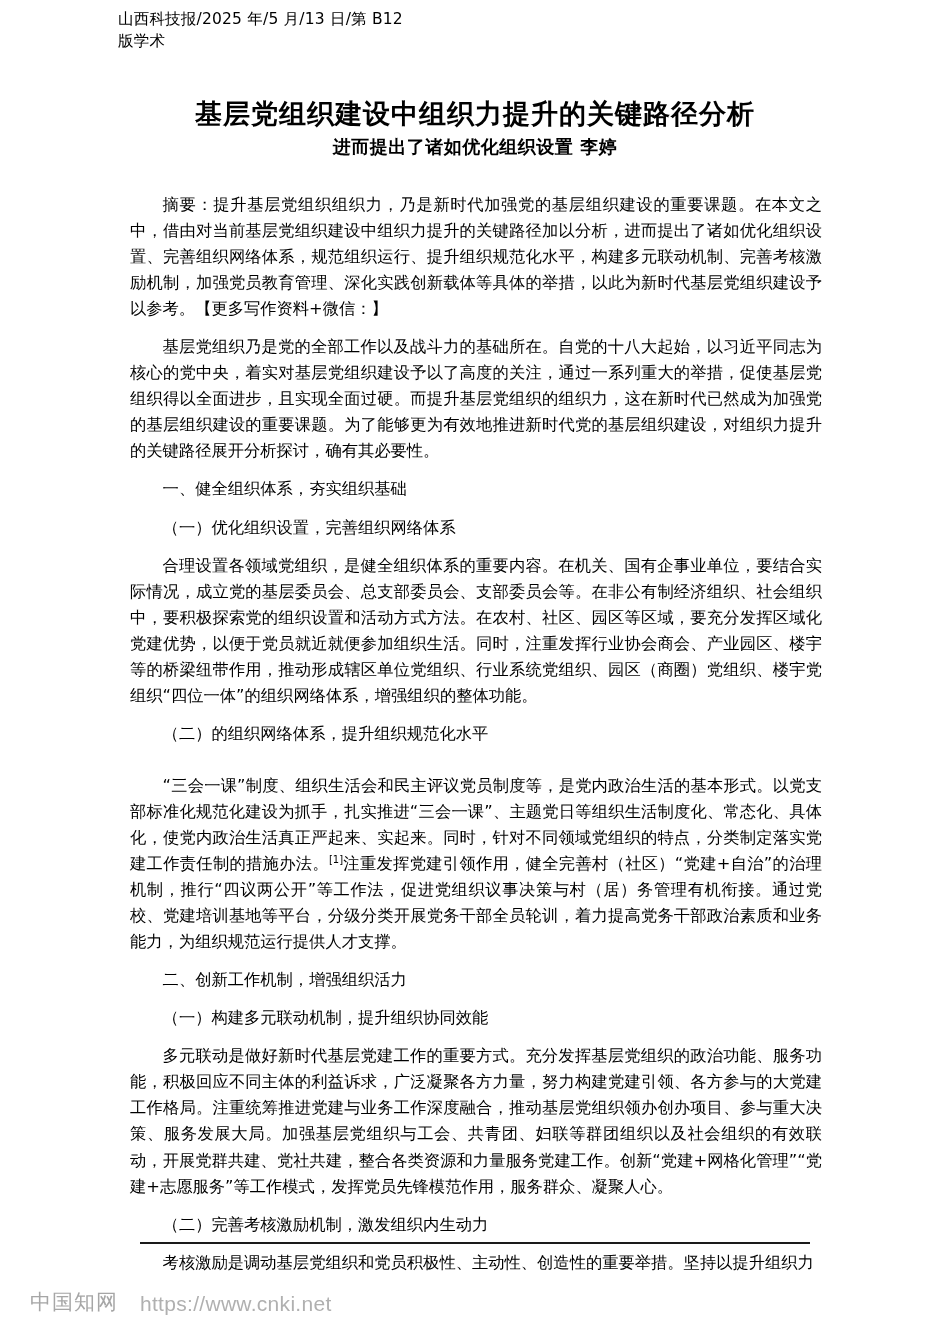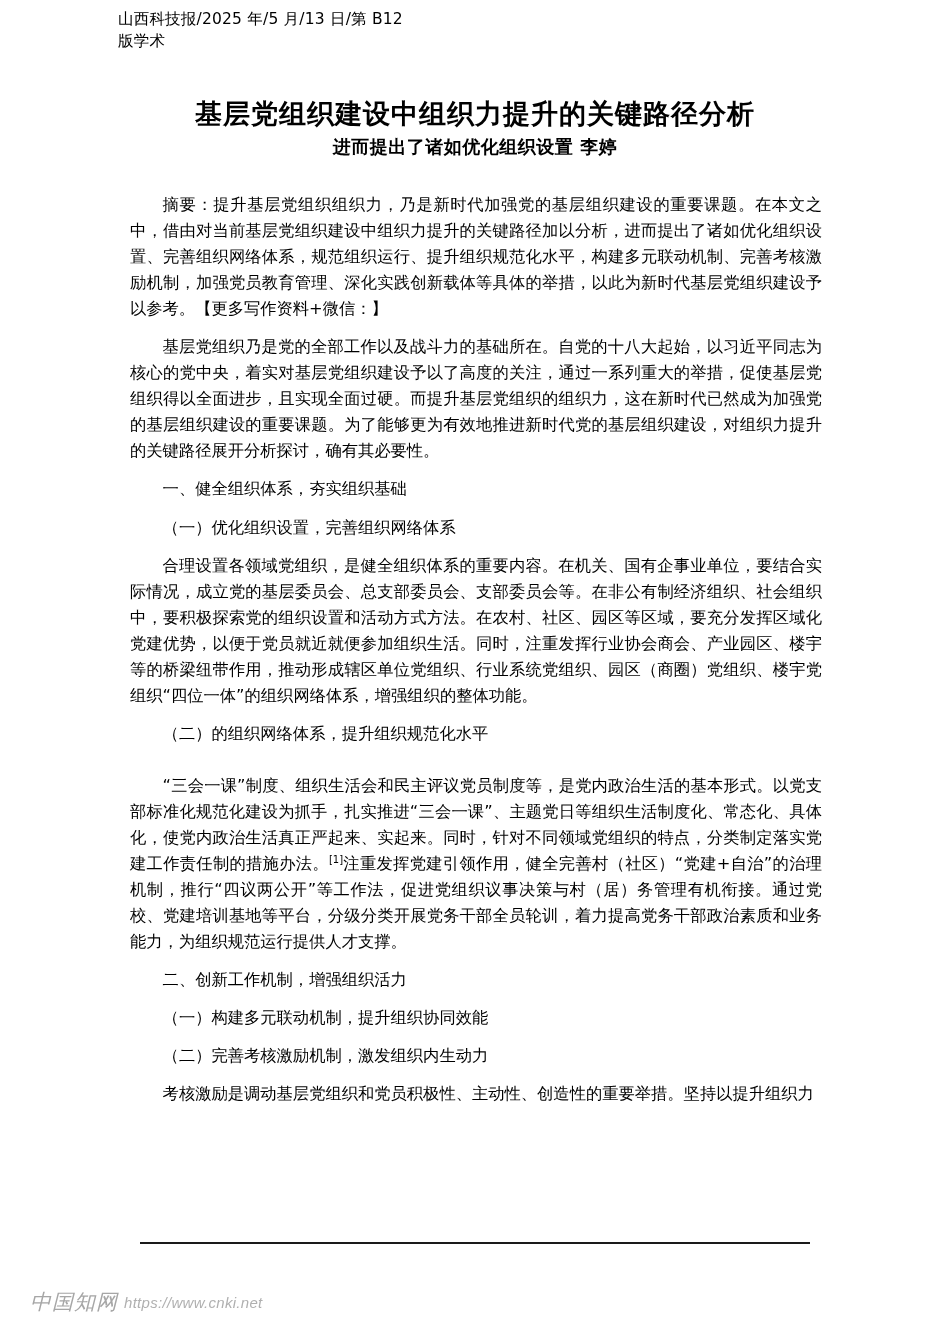--- a/index.html
+++ b/index.html
@@ -112,32 +112,31 @@
     height: 2px;
     background: #1a1a1a;
   }
 
   
   .watermark {
     position: absolute;
     left: 30px;
     top: 1288px;
     display: flex;
-    align-items: center;
-    gap: 6px;
+    align-items: flex-end;
+    gap: 22px;
     color: #a8a8a8;
-    font-style: italic;
   }
   .wm-brand {
     font-size: 21px;
     letter-spacing: 1px;
     color: #a6a6a6;
   }
   .wm-url {
-    font-size: 15px;
+    font-size: 21px;
     letter-spacing: 0.3px;
     color: #b0b0b0;
     font-family: "Liberation Sans", sans-serif;
   }
 </style>
 </head>
 <body>
 
 <div class="page">
 
@@ -164,20 +163,21 @@
     <p class="para indent">（二）的组织网络体系，提升组织规范化水平</p>
 
     <p class="para indent gap-before">
       <span>“三会一课”制度、组织生活会和民主评议党员制度等，是党内政治生活的基本形式。以党支部标准化规范化建设为抓手，扎实推进“三会一课”、主题党日等组织生活制度化、常态化、具体化，使党内政治生活真正严起来、实起来。同时，针对不同领域党组织的特点，分类制定落实党建工作责任制的措施办法。</span><sup class="fnref">[1]</sup><span>注重发挥党建引领作用，健全完善村（社区）“党建+自治”的治理机制，推行“四议两公开”等工作法，促进党组织议事决策与村（居）务管理有机衔接。通过党校、党建培训基地等平台，分级分类开展党务干部全员轮训，着力提高党务干部政治素质和业务能力，为组织规范运行提供人才支撑。</span>
     </p>
 
     <p class="para indent">二、创新工作机制，增强组织活力</p>
 
     <p class="para indent">（一）构建多元联动机制，提升组织协同效能</p>
 
+    <p class="para indent">多元联动是做好新时代基层党建工作的重要方式。充分发挥基层党组织的政治功能、服务功能，积极回应不同主体的利益诉求，广泛凝聚各方力量，努力构建党建引领、各方参与的大党建工作格局。注重统筹推进党建与业务工作深度融合，推动基层党组织领办创办项目、参与重大决策、服务发展大局。加强基层党组织与工会、共青团、妇联等群团组织以及社会组织的有效联动，开展党群共建、党社共建，整合各类资源和力量服务党建工作。创新“党建+网格化管理”“党建+志愿服务”等工作模式，发挥党员先锋模范作用，服务群众、凝聚人心。</p>
 
     <p class="para indent">（二）完善考核激励机制，激发组织内生动力</p>
 
     <p class="para indent">考核激励是调动基层党组织和党员积极性、主动性、创造性的重要举措。坚持以提升组织力</p>
 
   </div>
 
 
   <div class="rule"></div>
 

